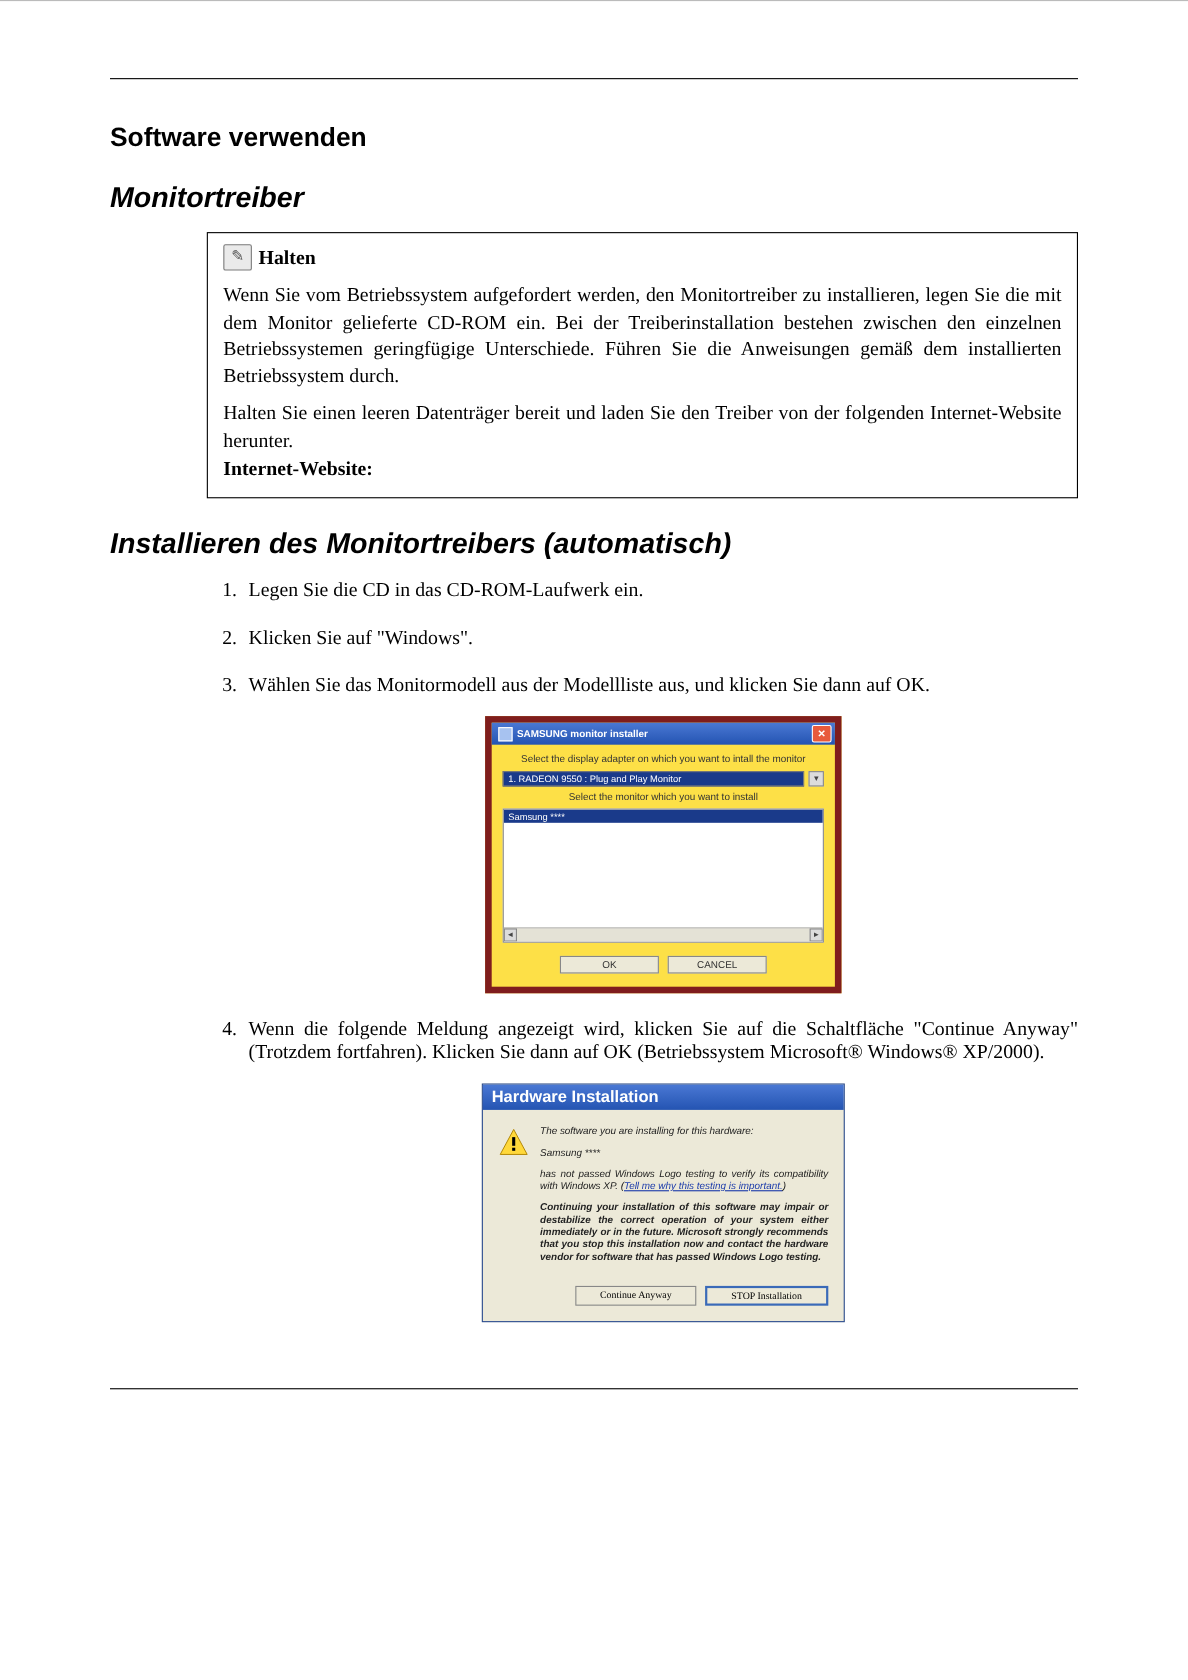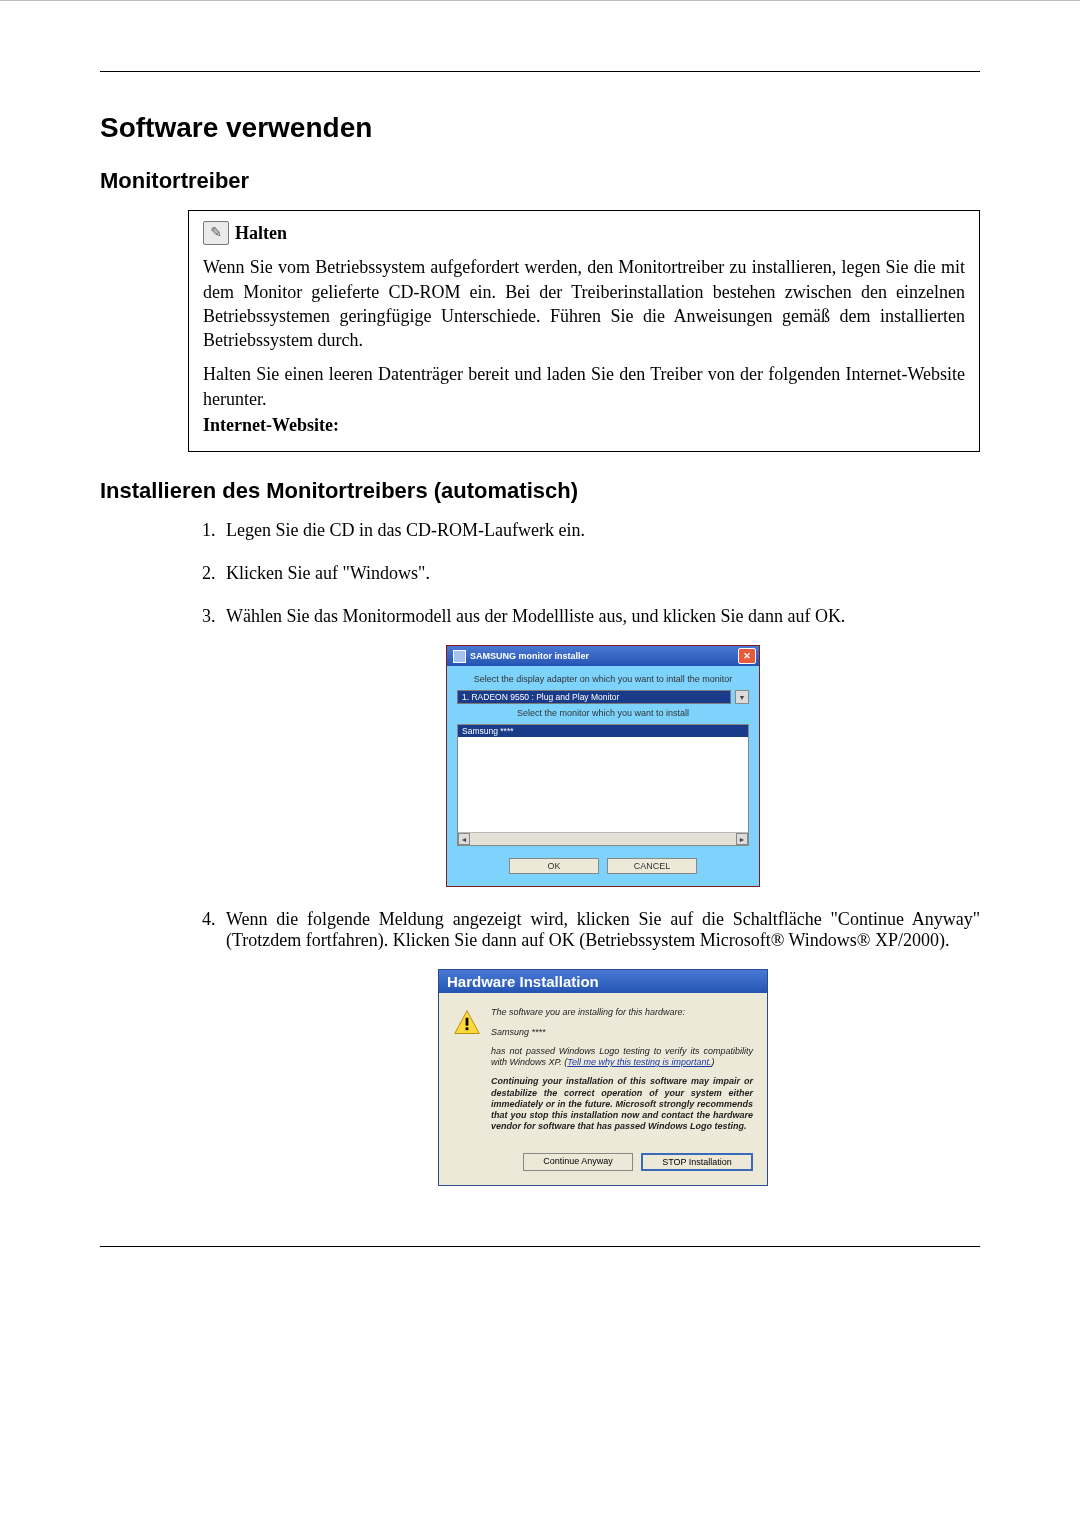--- a/index.html
+++ b/index.html
@@ -19,29 +19,30 @@
   }
   .hr-top, .hr-bottom {
     border: none;
     border-top: 1px solid #000;
     margin: 0;
   }
   .hr-top { margin-bottom: 40px; }
   .hr-bottom { margin-top: 60px; }
   h1 {
     font-family: Arial, Helvetica, sans-serif;
-    font-size: 28px;
+    font-size: 24px;
     font-weight: bold;
     margin: 0 0 24px 0;
   }
   h2 {
     font-family: Arial, Helvetica, sans-serif;
-    font-size: 22px;
+    font-size: 26px;
     font-weight: bold;
     margin: 0 0 16px 0;
+    font-style: italic;
   }
   .note-box {
     border: 1px solid #000;
     margin-left: 88px;
     margin-bottom: 26px;
     padding: 10px 14px 14px 14px;
     font-size: 18px;
     line-height: 1.35;
   }
   .note-header {
@@ -75,22 +76,22 @@
     text-align: justify;
   }
   .fig-wrap {
     display: flex; justify-content: center;
     margin-top: 18px;
   }
 
   
   .samsung-dialog {
     width: 312px;
-    border: 1px solid #7f1d1d;
-    background: #7dd3fc;
+    border: 6px solid #7f1d1d;
+    background: #fde047;
     font-family: Tahoma, Arial, sans-serif;
     font-size: 9px;
   }
   .samsung-titlebar {
     display: flex; align-items: center; justify-content: space-between;
     background: linear-gradient(#4a78d4, #2454b2);
     color: #fff;
     padding: 2px 3px 2px 6px;
     font-weight: bold;
   }
@@ -198,21 +199,21 @@
   .hw-text .hw-bold { font-weight: bold; }
   .hw-buttons {
     display: flex; justify-content: flex-end; gap: 8px;
     padding: 0 14px 14px 14px;
   }
   .hw-btn {
     min-width: 96px;
     padding: 2px 6px;
     background: #ece9d8;
     border: 1px solid #888;
-    font-family: Liberation Sans, sans-serif;
+    font-family: Liberation Serif, serif;
     font-size: 9px;
     text-align: center;
   }
   .hw-btn.default { border: 2px solid #3a6ab8; }
 </style>
 </head>
 <body>
 
 <div class="page">
   <hr class="hr-top">

